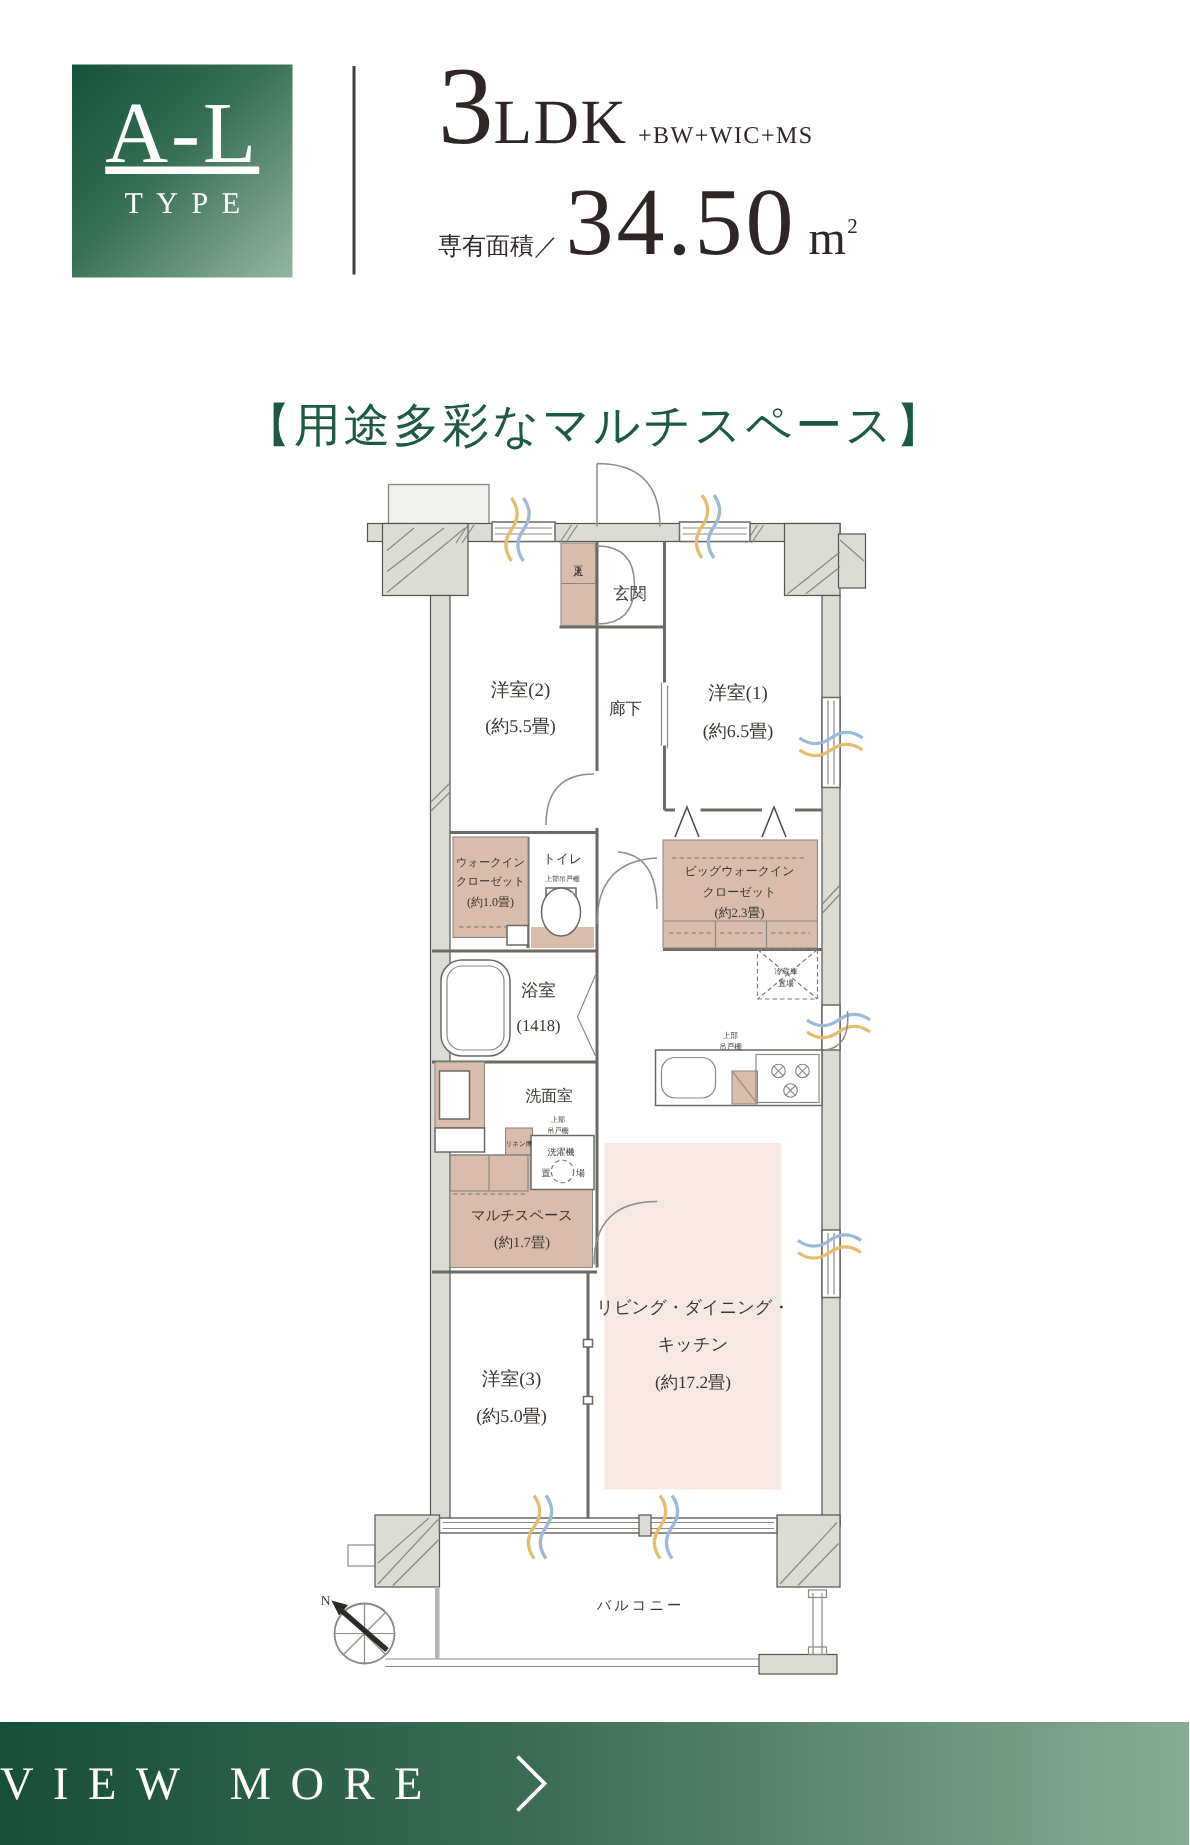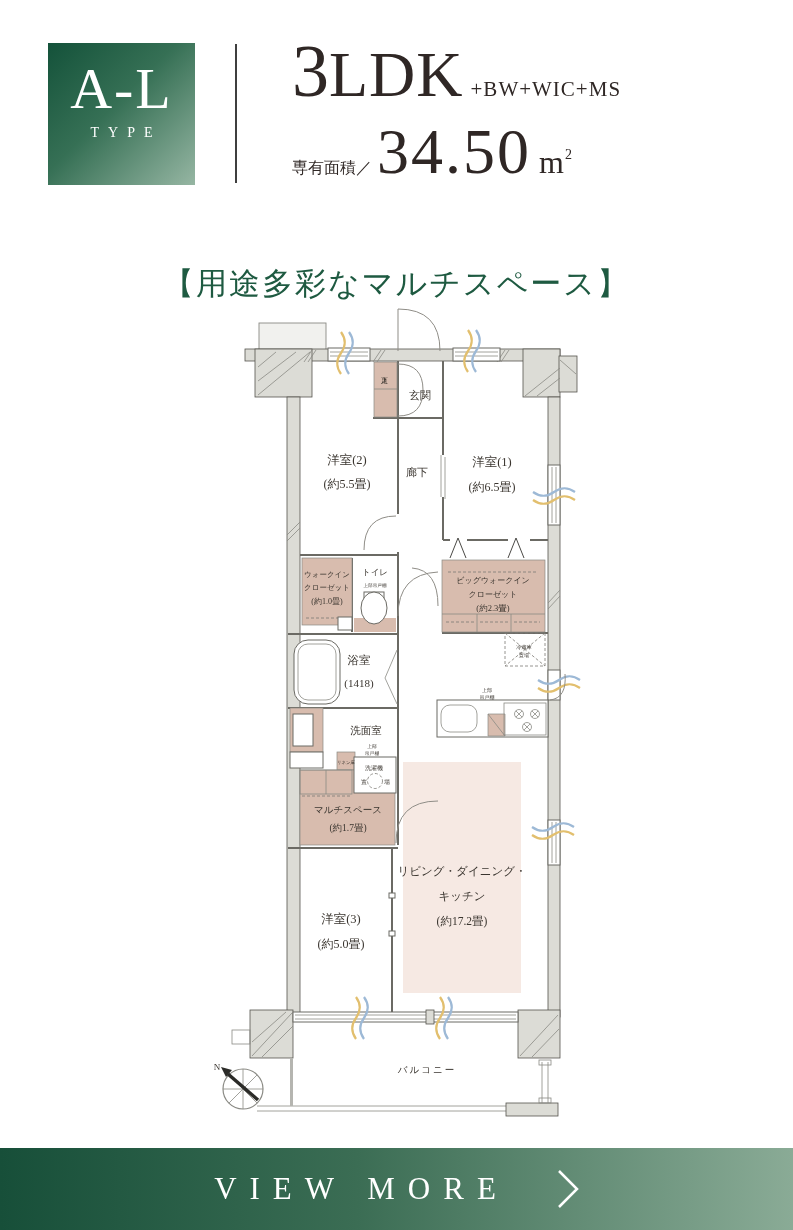--- a/index.html
+++ b/index.html
@@ -3,28 +3,28 @@
 <meta charset="utf-8">
 <style>
   html,body{margin:0;padding:0;background:#fff;}
   .page{position:relative;width:793px;height:1230px;background:#fff;overflow:hidden;
         font-family:"Liberation Serif","DejaVu Serif",serif;}
 
   
   .badge{position:absolute;left:48px;top:43px;width:147px;height:142px;
          background:linear-gradient(135deg,#14523a 0%,#367055 45%,#96b6a3 100%);
          color:#fff;text-align:center;}
-  .badge-main{font-size:58px;line-height:1;margin-top:17px;letter-spacing:2px;}
-  .badge-sub{font-size:14px;letter-spacing:9px;margin-top:7px;padding-left:9px;}
+  .badge-main{font-size:58px;line-height:1;margin-top:17px;letter-spacing:2px;text-decoration:underline;}
+  .badge-sub{font-size:20px;letter-spacing:9px;margin-top:7px;padding-left:9px;}
   .divider{position:absolute;left:235px;top:44px;width:2px;height:139px;background:#3f3f3f;}
   .titles{position:absolute;left:292px;top:34px;color:#2f2725;}
   .plan-line{display:flex;align-items:baseline;}
   .n{font-size:74px;line-height:1;}
-  .ldk{font-size:64px;letter-spacing:1px;}
-  .suffix{font-size:21px;letter-spacing:1px;margin-left:7px;}
+  .ldk{font-size:42px;letter-spacing:1px;}
+  .suffix{font-size:16px;letter-spacing:1px;margin-left:7px;}
   .area-line{display:flex;align-items:baseline;margin-top:8px;}
   .a-label{font-size:16px;}
   .a-val{font-size:64px;line-height:1;margin-left:5px;letter-spacing:2px;}
   .a-unit{font-size:32px;margin-left:8px;}
   .a-sup{font-size:14px;margin-left:1px;transform:translateY(-14px);display:inline-block;}
 
   .headline{position:absolute;left:0;top:224px;width:100%;text-align:center;
             color:#1e5a41;font-size:31px;letter-spacing:2px;margin-top:39px;}
 
   svg.plan{position:absolute;left:205px;top:300px;}
@@ -35,21 +35,21 @@
   .door{stroke:#8f8d87;stroke-width:1;fill:none;}
   .beige{fill:#d8bcae;stroke:#8a8a84;stroke-width:0.7;}
   .white{fill:#fff;stroke:#6b6a64;stroke-width:1;}
   .dash{stroke:#7c7a74;stroke-width:0.8;fill:none;stroke-dasharray:3 2;}
   .lbl{fill:#3a352f;text-anchor:middle;font-family:"Liberation Serif","DejaVu Serif",serif;}
   .blue{stroke:#9db9d6;stroke-width:2.2;fill:none;}
   .yellow{stroke:#e2bf6e;stroke-width:2.2;fill:none;}
 
   .viewmore{position:absolute;left:0;top:1148px;width:793px;height:82px;
             background:linear-gradient(90deg,#174f39 0%,#3b6d54 45%,#8aab96 100%);
-            display:flex;align-items:center;justify-content:center;color:#fff;cursor:pointer;}
+            display:flex;align-items:center;justify-content:flex-start;color:#fff;cursor:pointer;}
   .vm-label{font-size:31px;letter-spacing:13px;}
   .vm-chevron{margin-left:48px;}
 </style>
 </head>
 <body>
 
 <div class="page">
 
   <div class="badge">
     <div class="badge-main">A-L</div>

